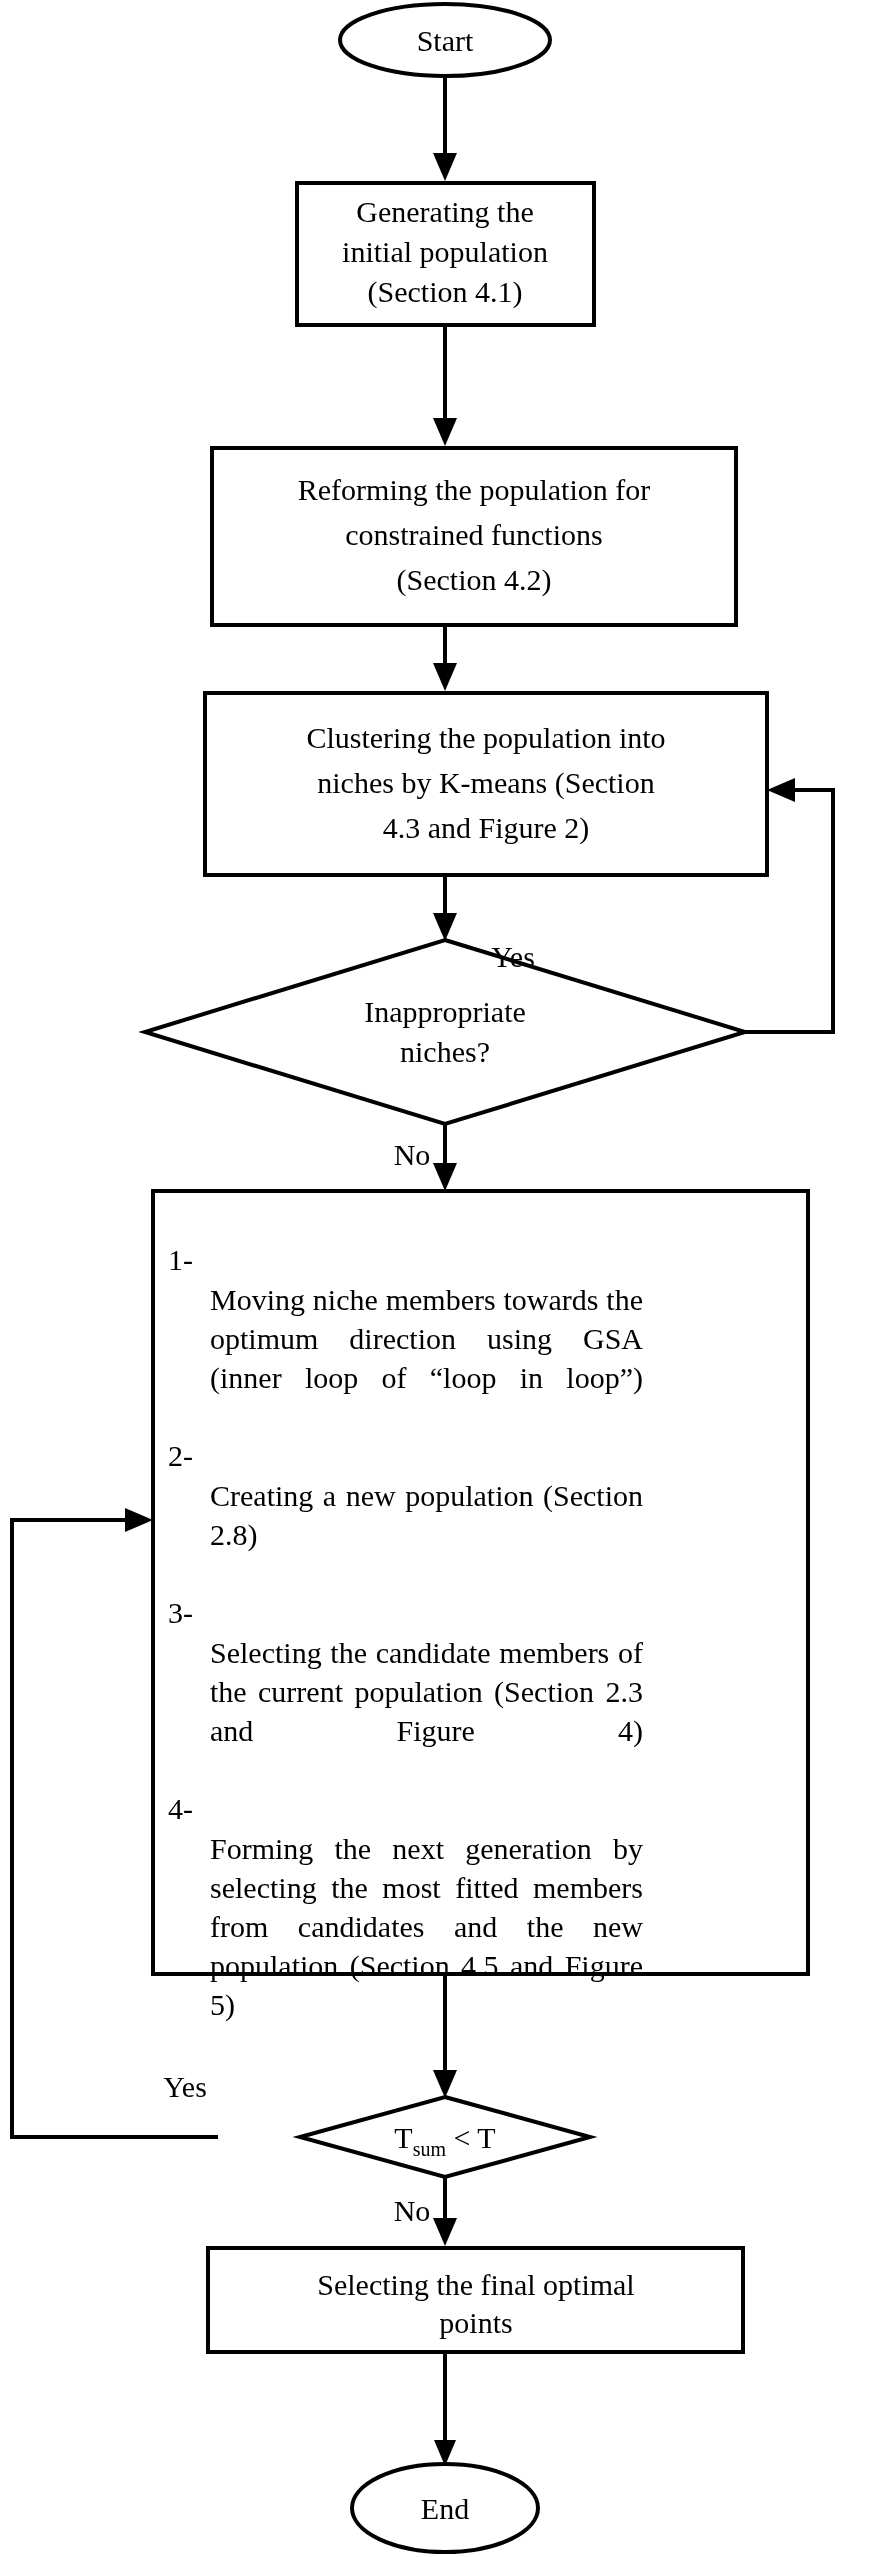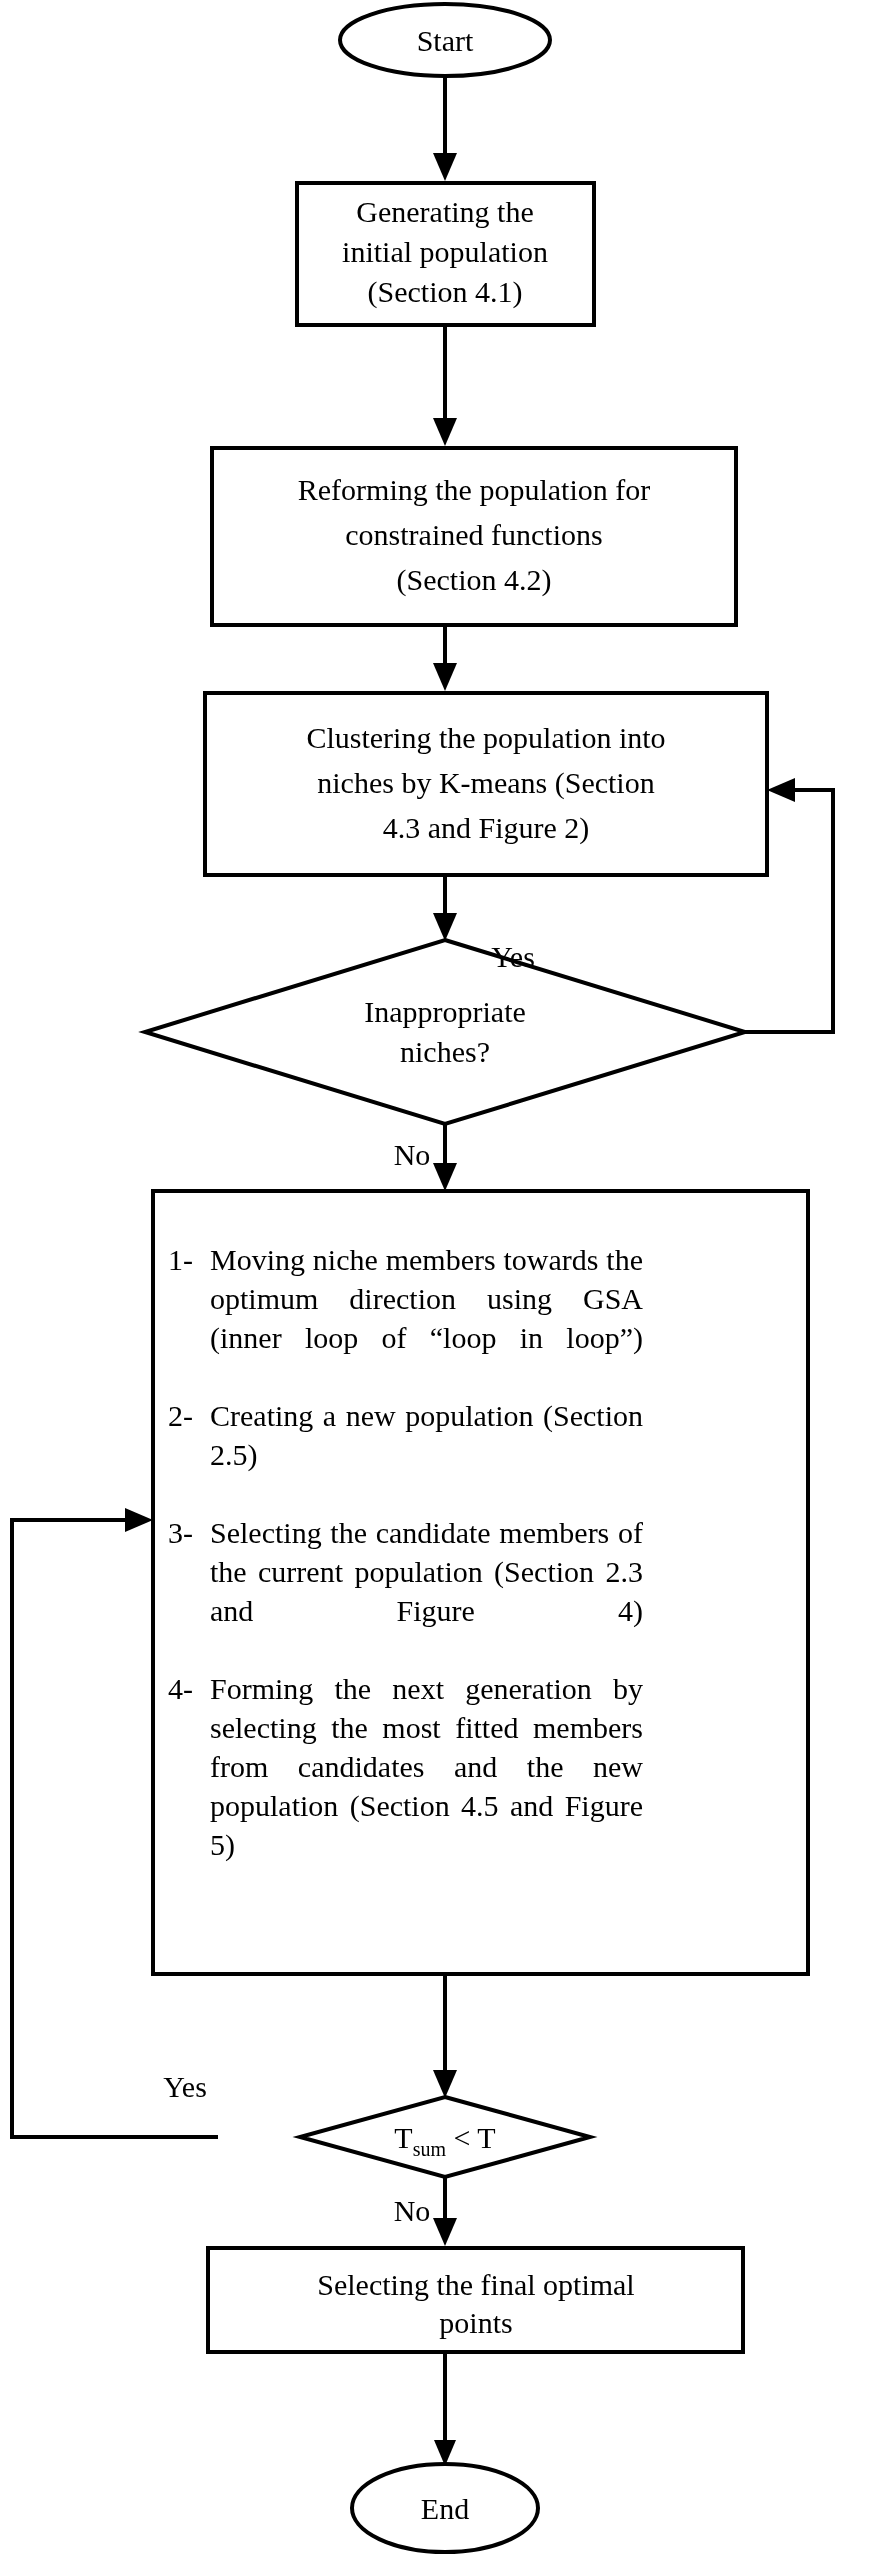--- a/index.html
+++ b/index.html
@@ -71,20 +71,21 @@
   .list-marker {
     flex: 0 0 auto;
     width: 42px;
     text-align: left;
     white-space: pre;
   }
   .list-body {
     flex: 1 1 auto;
     text-align: justify;
     text-justify: inter-word;
+    margin-top: 40px;
   }
   .list-body::after {
     content: "";
     display: inline-block;
     width: 100%;
   }
 </style>
 </head>
 <body>
 
@@ -199,21 +200,21 @@
 
   </svg>
 
   <div id="main-list" class="text-overlay">
     <div class="list-item">
       <span class="list-marker">1-</span>
       <span class="list-body">Moving niche members towards the optimum direction using GSA (inner loop of “loop in loop”)</span>
     </div>
     <div class="list-item">
       <span class="list-marker">2-</span>
-      <span class="list-body">Creating a new population (Section 2.5)</span>
+      <span class="list-body">Creating a new population (Section 2.8)</span>
     </div>
     <div class="list-item">
       <span class="list-marker">3-</span>
       <span class="list-body">Selecting the candidate members of the current population (Section 2.3 and Figure 4)</span>
     </div>
     <div class="list-item">
       <span class="list-marker">4-</span>
       <span class="list-body">Forming the next generation by selecting the most fitted members from candidates and the new population (Section 4.5 and Figure 5)</span>
     </div>
   </div>

